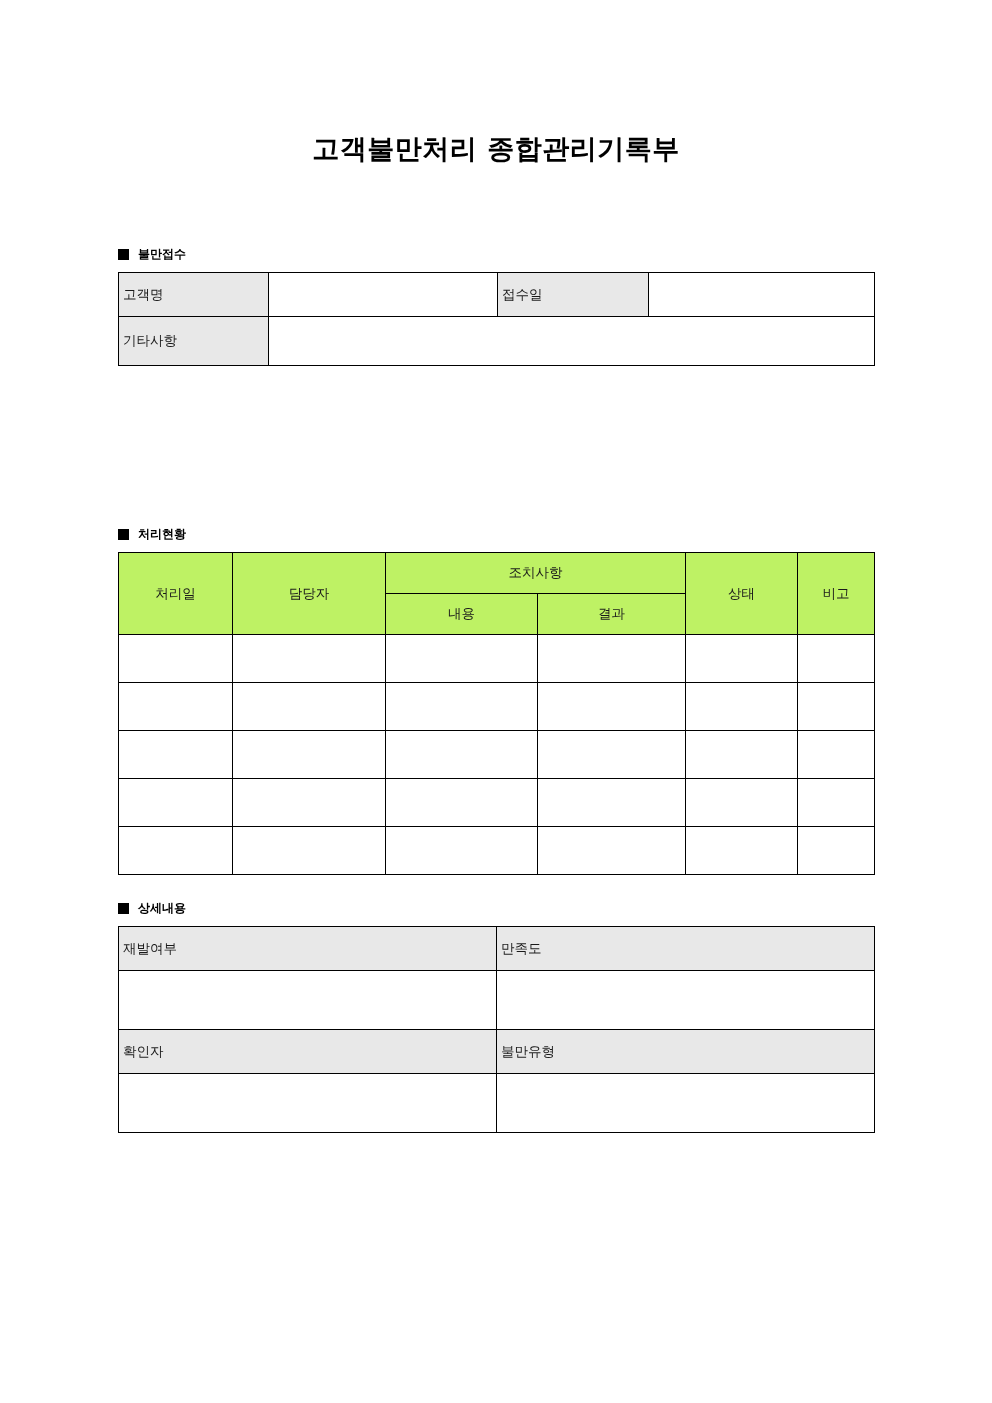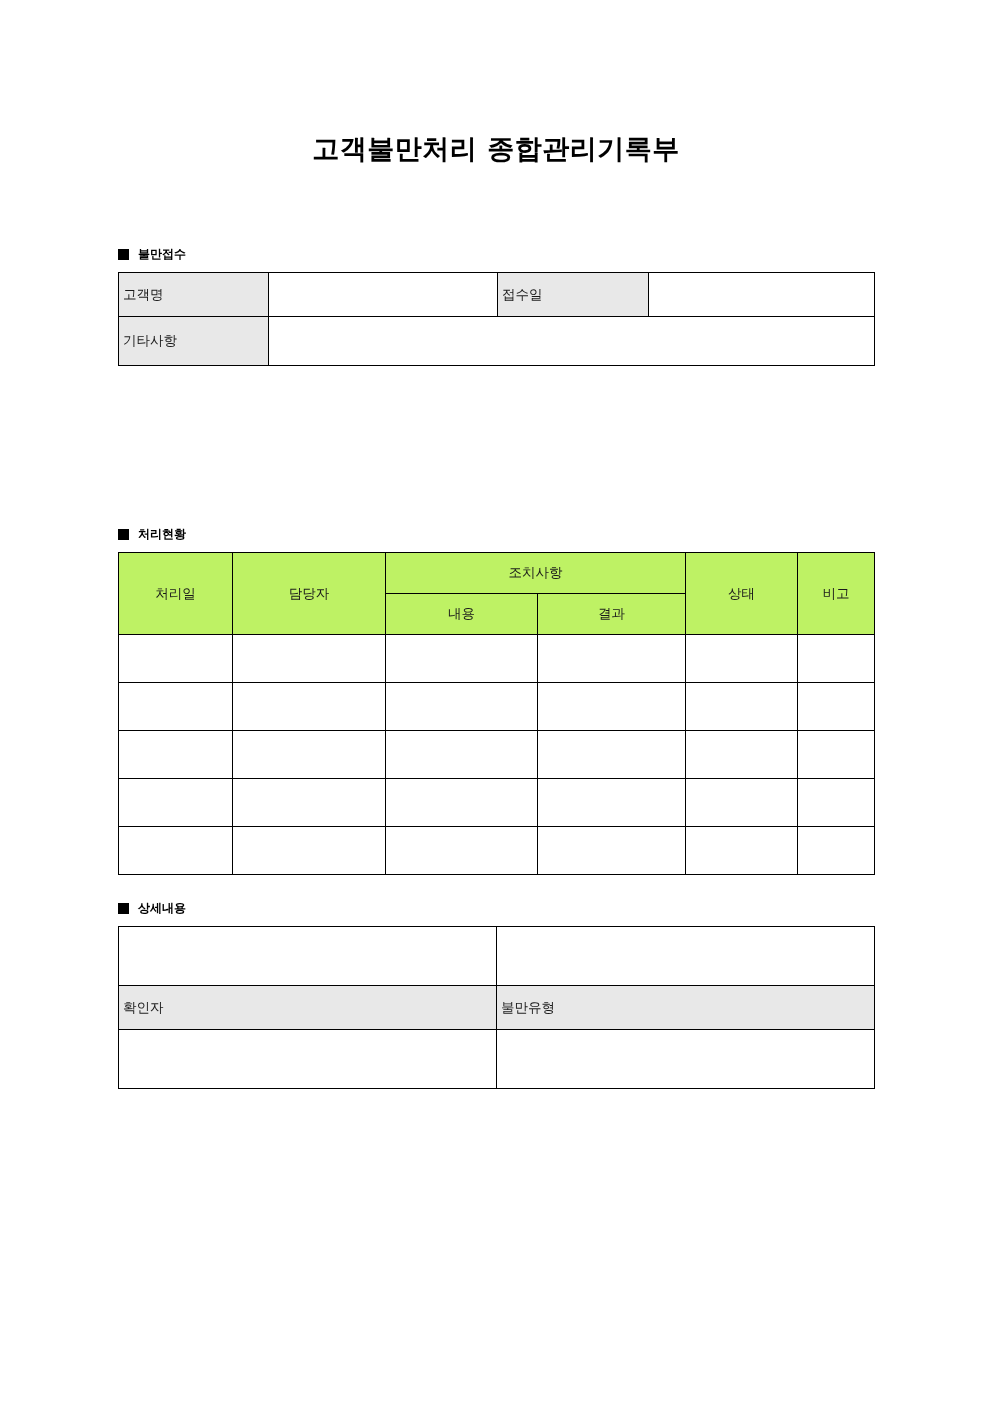--- a/index.html
+++ b/index.html
@@ -212,20 +212,24 @@
       <span class="section-heading-text">상세내용</span>
     </div>
 
     <table class="form" id="tbl-extra">
       <colgroup>
         <col style="width:378px;">
         <col style="width:378px;">
       </colgroup>
       <tbody>
         <tr>
+          <td class="lbl">재발여부</td>
+          <td class="lbl">만족도</td>
+        </tr>
+        <tr>
           <td class="entry"></td>
           <td class="entry"></td>
         </tr>
         <tr>
           <td class="lbl">확인자</td>
           <td class="lbl">불만유형</td>
         </tr>
         <tr>
           <td class="entry"></td>
           <td class="entry"></td>

